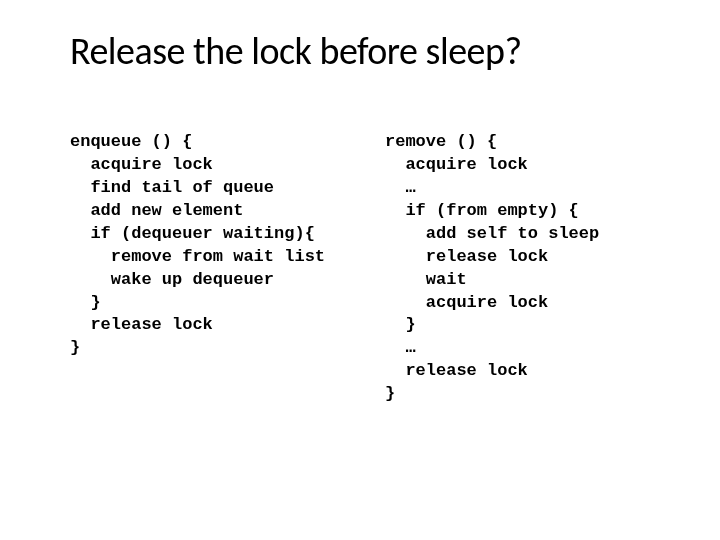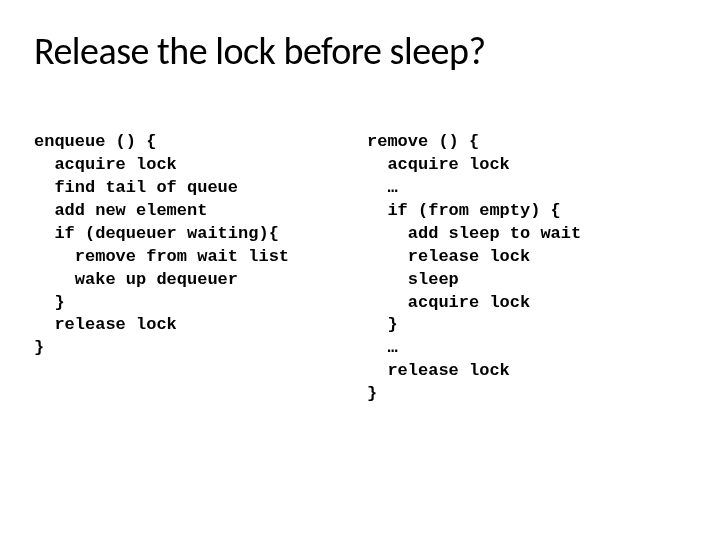--- a/index.html
+++ b/index.html
@@ -7,21 +7,21 @@
     width: 720px;
     height: 540px;
     background: #fff;
     font-family: Calibri, "Segoe UI", Arial, sans-serif;
     color: #000;
     overflow: hidden;
   }
   .slide {
     width: 100%;
     height: 100%;
-    padding: 28px 50px 0 34px;
+    padding: 28px 50px 0 70px;
   }
   .title {
     font-size: 38px;
     font-weight: 400;
     text-align: left;
     margin-bottom: 34px;
     letter-spacing: -0.5px;
   }
   .columns {
     display: flex;
@@ -63,23 +63,23 @@
 <span class="i1">release lock</span>
 <span>}</span>
       </div>
     </div>
     <div class="col-right">
       <div class="code">
 <span>remove () {</span>
 <span class="i1">acquire lock</span>
 <span class="i1">…</span>
 <span class="i1">if (from empty) {</span>
-<span class="i2">add sleep to wait</span>
+<span class="i2">add self to sleep</span>
 <span class="i2">release lock</span>
-<span class="i2">sleep</span>
+<span class="i2">wait</span>
 <span class="i2">acquire lock</span>
 <span class="i1">}</span>
 <span class="i1">…</span>
 <span class="i1">release lock</span>
 <span>}</span>
       </div>
     </div>
   </div>
 </div>
 

